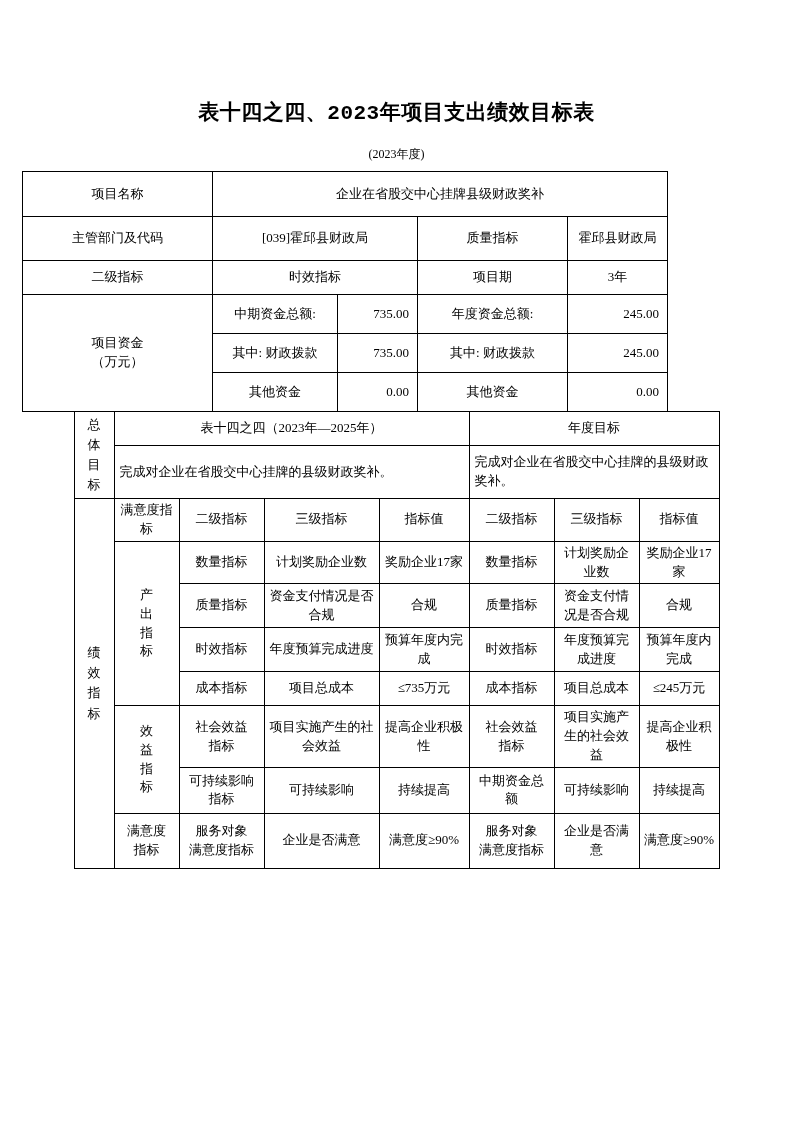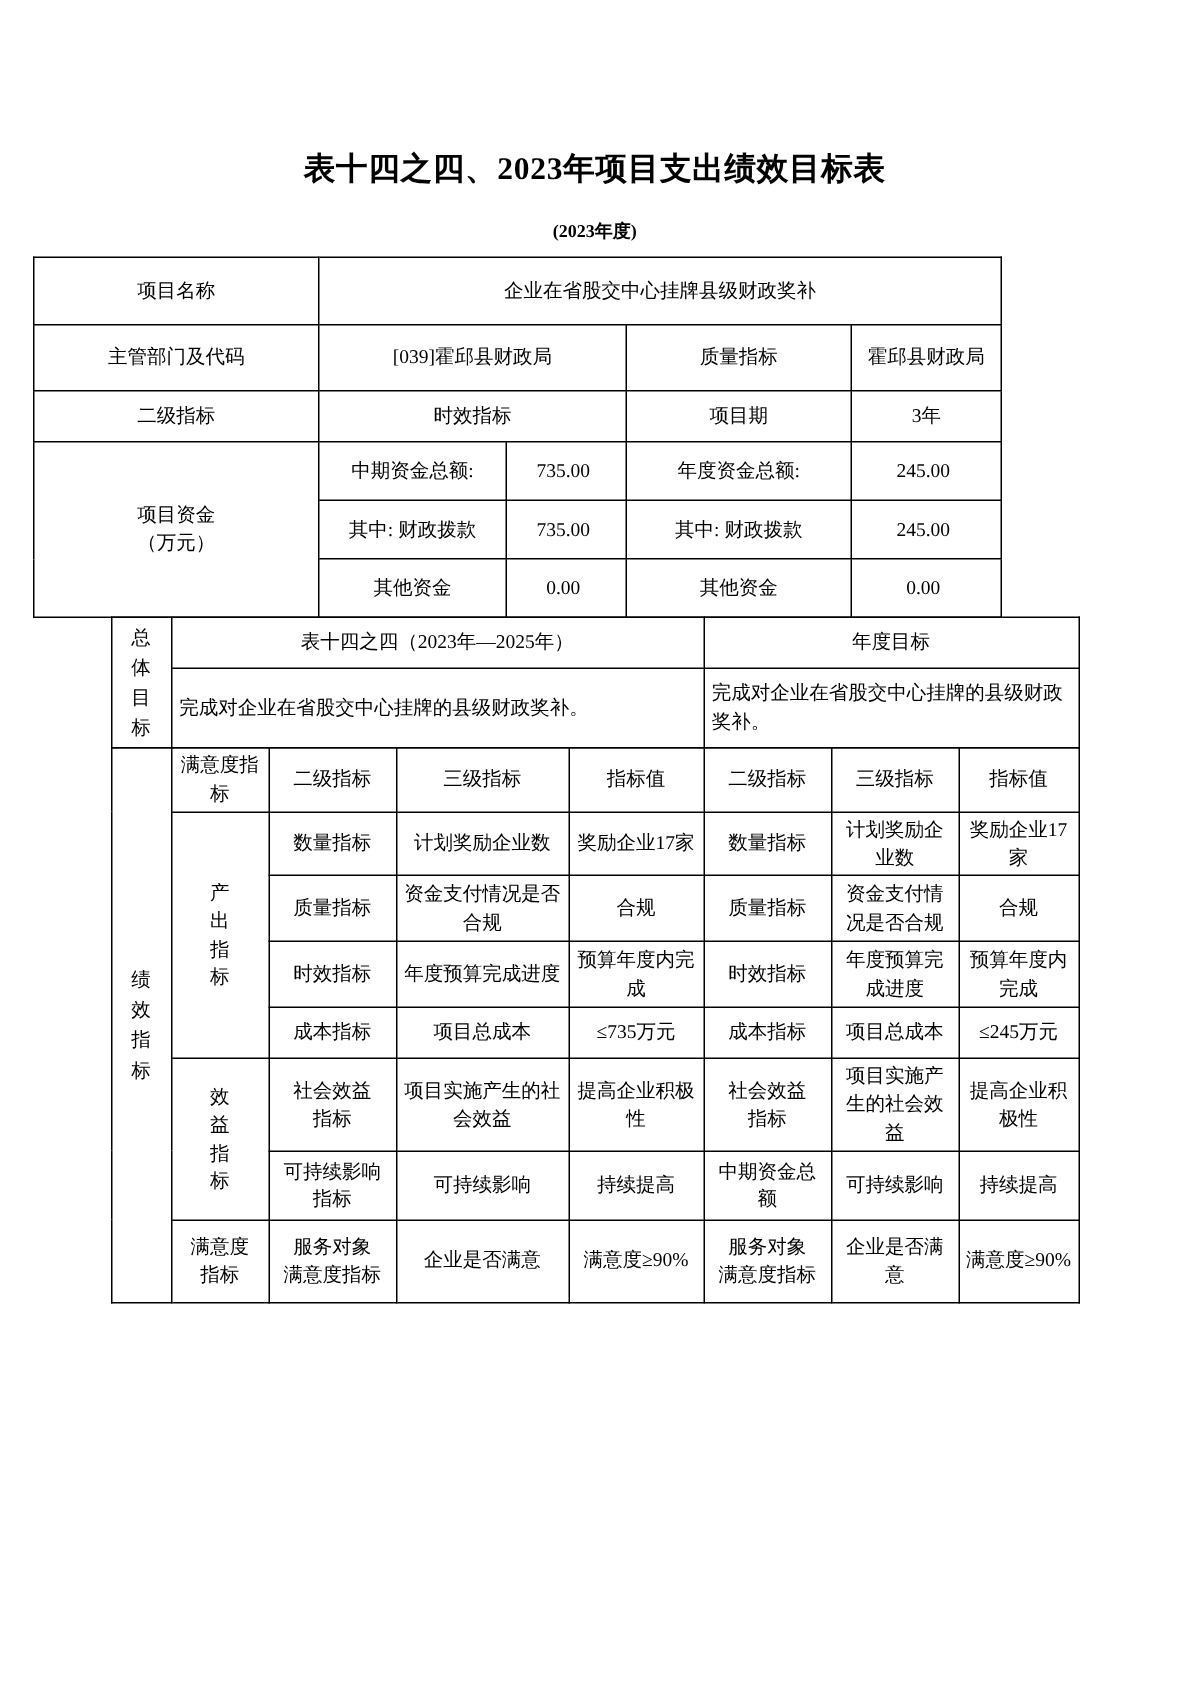--- a/index.html
+++ b/index.html
@@ -9,47 +9,47 @@
     background: #ffffff;
     color: #000;
     font-family: "Liberation Serif", serif;
   }
   .page { width: 793px; height: 1122px; overflow: hidden; }
   .doc-title {
     margin: 0; padding-top: 98px;
     text-align: center;
     font-size: 21px; font-weight: bold;
     letter-spacing: 0.5px;
+    font-family: Liberation Mono, monospace;
   }
   .doc-subtitle {
     margin-top: 20px;
     text-align: center;
     font-size: 12px;
-    font-weight: bold;
   }
   table.tbl {
     border-collapse: collapse;
     table-layout: fixed;
     width: 645px;
     margin: 0 auto;
   }
   table.tbl-a { margin-top: 8px; margin-left: 22px; }
   table.tbl-b, table.tbl-c { margin-top: -1px; }
   td {
     border: 1px solid #000;
     text-align: center;
     vertical-align: middle;
     font-size: 13px;
     line-height: 1.45;
     padding: 2px 4px;
     white-space: pre-line;
     word-break: break-all;
     overflow: hidden;
   }
-  td.num { padding-right: 8px; }
+  td.num { text-align: right; padding-right: 8px; }
   td.left { text-align: left; padding-left: 5px; }
   td.vlabel { line-height: 1.55; }
 </style>
 </head>
 <body>
 
 <div class="page">
 
   <h1 class="doc-title">表十四之四、2023年项目支出绩效目标表</h1>
   <div class="doc-subtitle">(2023年度)</div>

